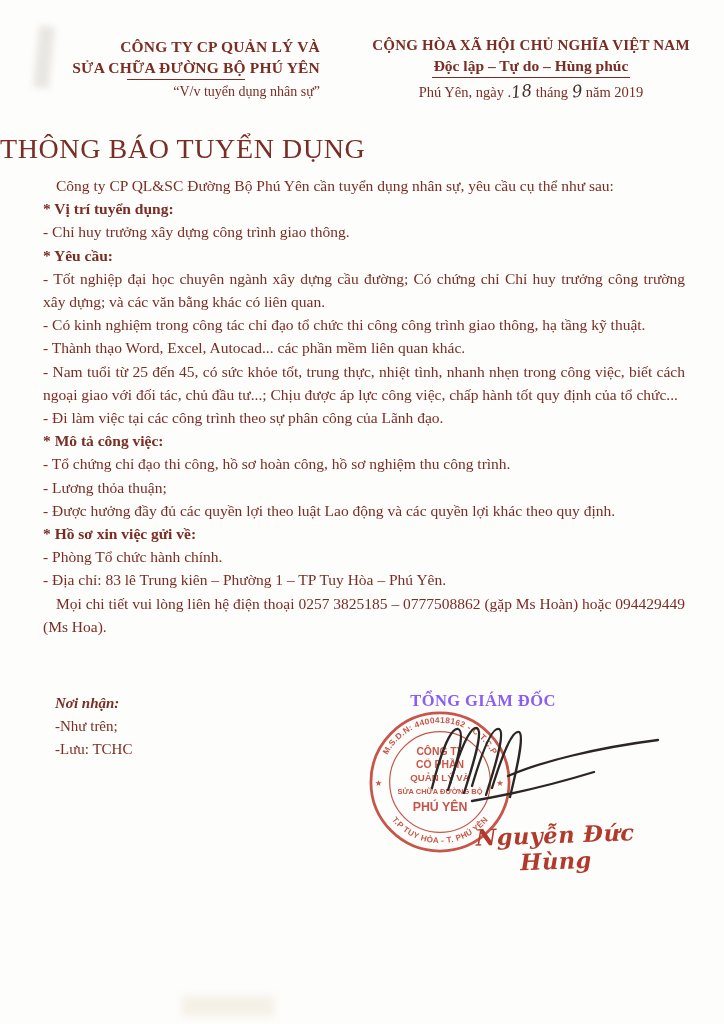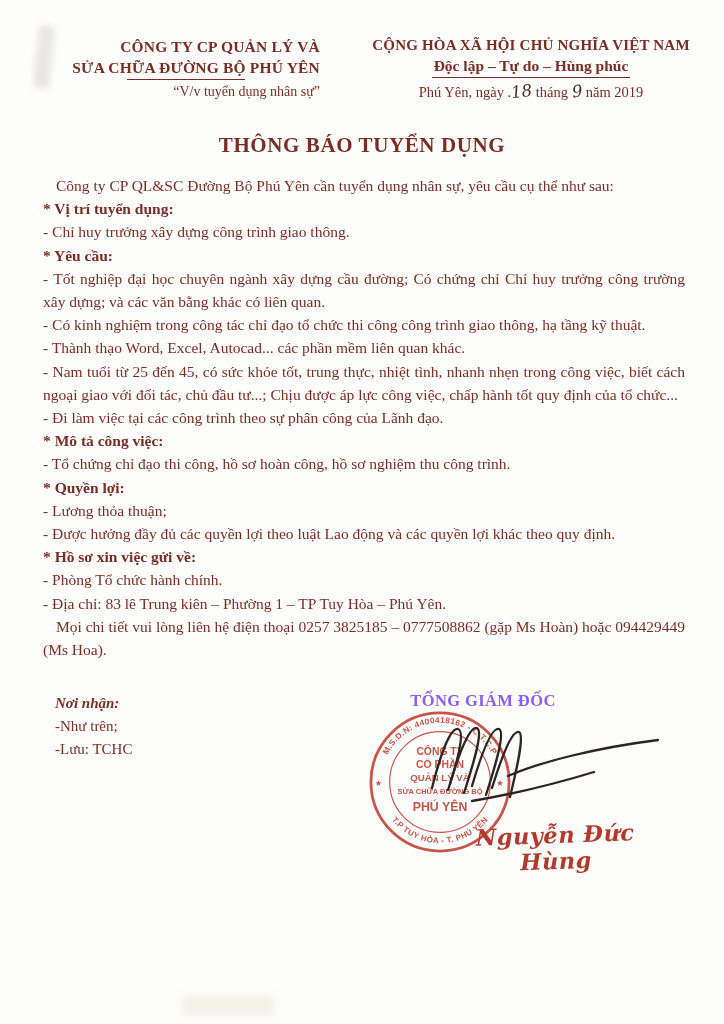--- a/index.html
+++ b/index.html
@@ -16,22 +16,22 @@
   .hdr-left .subject{font-size:14px;}
   .hdr-right{position:absolute;left:366px;top:34px;width:330px;text-align:center;}
   .hdr-right .l1{font-weight:bold;font-size:15px;line-height:22px;letter-spacing:.2px;}
   .hdr-right .l2wrap{margin-top:1px;}
   .hdr-right .l2{display:inline-block;font-weight:bold;font-size:15.5px;
     border-bottom:1.6px solid currentColor;padding:0 2px 2px;}
   .hdr-right .dateline{margin-top:4px;font-size:14.5px;white-space:nowrap;}
   .hand{font-family:"DejaVu Serif",serif;font-style:italic;font-size:16.5px;
     color:#43302a;display:inline-block;transform:rotate(-7deg);}
   
-  .doc-title{position:absolute;left:0;top:133px;width:100%;text-align:center;
-    font-weight:bold;font-size:21px;letter-spacing:.6px;}
+  .doc-title{position:absolute;left:0;top:133px;width:100%;text-align:left;
+    font-weight:normal;font-size:28px;letter-spacing:.6px;}
   
   .body-text{position:absolute;left:43px;top:174px;width:642px;
     font-size:15.5px;line-height:23.2px;}
   .body-text p{margin:0;}
   .body-text p.h{font-weight:bold;}
   .body-text p.b{text-align:justify;}
   .body-text p.indent{text-indent:13px;text-align:justify;}
   
   .recipients{position:absolute;left:55px;top:692px;font-size:15px;line-height:23px;}
   .recipients .label{font-weight:bold;font-style:italic;}
@@ -84,21 +84,20 @@
       <p class="h">* Vị trí tuyển dụng:</p>
       <p class="b">- Chỉ huy trưởng xây dựng công trình giao thông.</p>
       <p class="h">* Yêu cầu:</p>
       <p class="b">- Tốt nghiệp đại học chuyên ngành xây dựng cầu đường; Có chứng chỉ Chỉ huy trưởng công trường xây dựng; và các văn bằng khác có liên quan.</p>
       <p class="b">- Có kinh nghiệm trong công tác chỉ đạo tổ chức thi công công trình giao thông, hạ tầng kỹ thuật.</p>
       <p class="b">- Thành thạo Word, Excel, Autocad... các phần mềm liên quan khác.</p>
       <p class="b">- Nam tuổi từ 25 đến 45, có sức khỏe tốt, trung thực, nhiệt tình, nhanh nhẹn trong công việc, biết cách ngoại giao với đối tác, chủ đầu tư...; Chịu được áp lực công việc, chấp hành tốt quy định của tổ chức...</p>
       <p class="b">- Đi làm việc tại các công trình theo sự phân công của Lãnh đạo.</p>
       <p class="h">* Mô tả công việc:</p>
       <p class="b">- Tổ chứng chỉ đạo thi công, hồ sơ hoàn công, hồ sơ nghiệm thu công trình.</p>
-      <p class="h">* Quyền lợi:</p>
       <p class="b">- Lương thỏa thuận;</p>
       <p class="b">- Được hưởng đầy đủ các quyền lợi theo luật Lao động và các quyền lợi khác theo quy định.</p>
       <p class="h">* Hồ sơ xin việc gửi về:</p>
       <p class="b">- Phòng Tổ chức hành chính.</p>
       <p class="b">- Địa chỉ: 83 lê Trung kiên – Phường 1 – TP Tuy Hòa – Phú Yên.</p>
       <p class="indent">Mọi chi tiết vui lòng liên hệ điện thoại 0257 3825185 – 0777508862 (gặp Ms Hoàn) hoặc 094429449 (Ms Hoa).</p>
     </div>
 
   <div class="recipients">
     <div class="label">Nơi nhận:</div>

